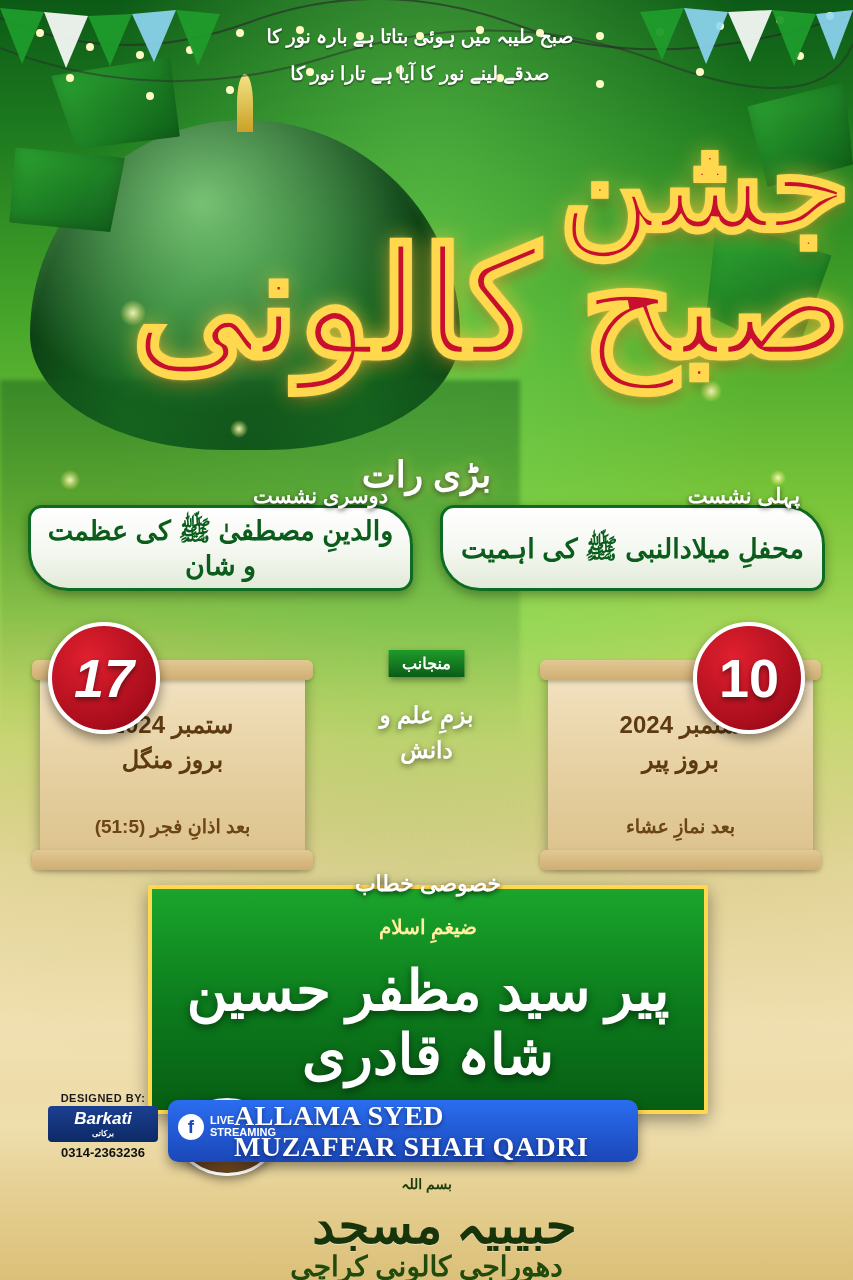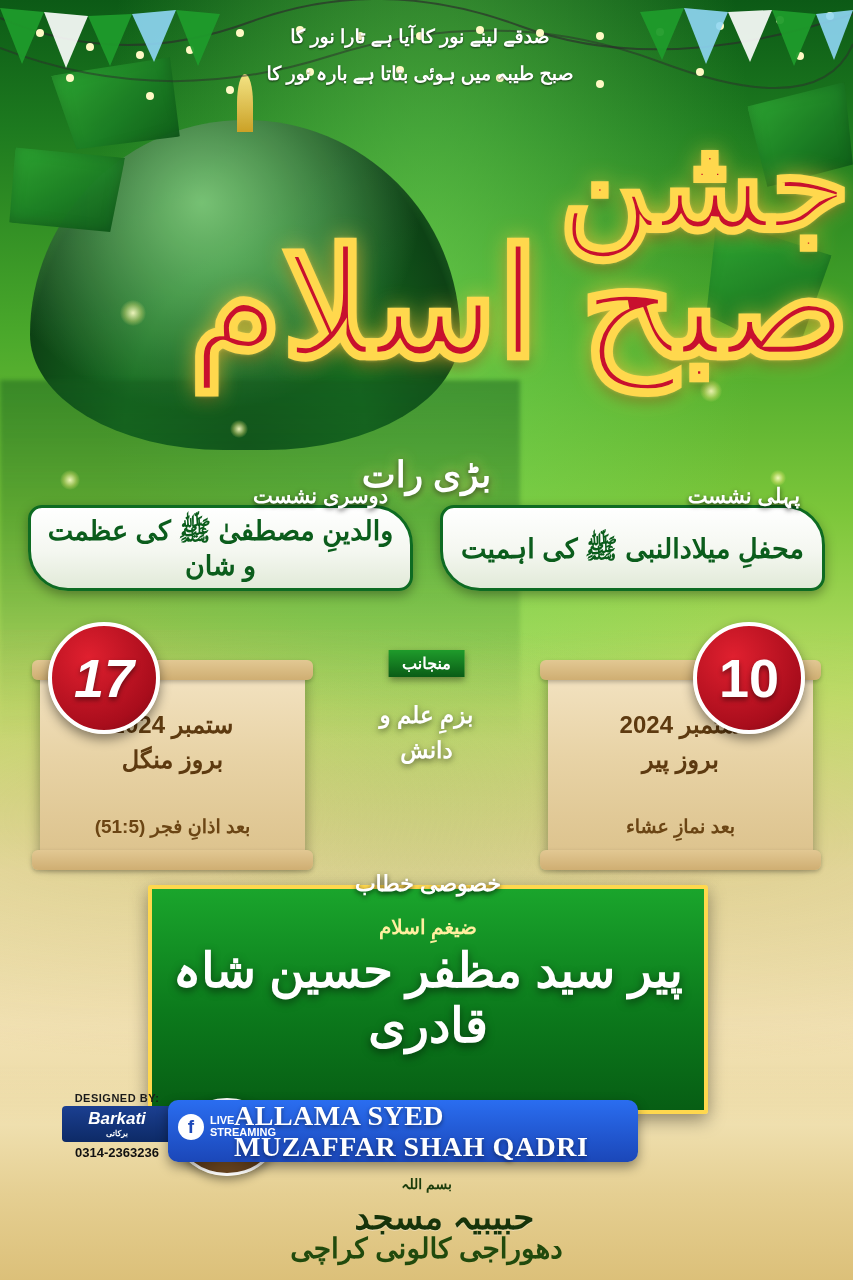--- a/index.html
+++ b/index.html
@@ -319,25 +319,25 @@
     color: #ffffff;
     text-shadow: 0 2px 5px rgba(0,0,0,0.7);
   }
   .speaker-title {
     font-size: 20px;
     font-weight: bold;
     color: #ffef9f;
     margin-top: 18px;
   }
   .speaker-name {
-    font-size: 48px;
+    font-size: 56px;
     font-weight: bold;
     color: #ffffff;
     line-height: 1.15;
-    margin-top: 4px;
+    margin-top: 20px;
     text-shadow: 0 3px 8px rgba(0,0,0,0.5);
   }
 
   
   .live-bar {
     position: absolute;
     top: 1100px;
     left: 168px;
     width: 470px;
     height: 62px;
@@ -399,21 +399,20 @@
     font-family: Liberation Serif, serif;
   }
 
   
   .designer {
     position: absolute;
     left: 48px;
     top: 1092px;
     width: 110px;
     text-align: center;
-    margin-left: 14px;
   }
   .designer .dlabel {
     font-size: 11px;
     font-weight: bold;
     color: #1a1a1a;
     letter-spacing: 0.5px;
   }
   .designer .dlogo {
     margin-top: 2px;
     background: linear-gradient(180deg, #1b3f91, #0d2a66);
@@ -438,21 +437,21 @@
 
   
   .venue {
     position: absolute;
     left: 0;
     top: 1198px;
     width: 853px;
     text-align: center;
   }
   .venue .vmain {
-    font-size: 34px;
+    font-size: 50px;
     font-weight: bold;
     color: #17340a;
     line-height: 1.12;
     text-shadow: 0 1px 0 rgba(255,255,255,0.35);
     padding-left: 36px;
   }
   .venue .vsub {
     font-size: 28px;
     font-weight: bold;
     color: #214a0d;
@@ -528,27 +527,27 @@
       <polygon points="176,10 220,14 198,66" fill="#1f9b2b" opacity="0.95"></polygon>
       <polygon points="640,12 684,8 662,60" fill="#1f9b2b" opacity="0.95"></polygon>
       <polygon points="684,8 728,12 706,64" fill="#8fd6f5" opacity="0.9"></polygon>
       <polygon points="728,12 772,10 750,62" fill="#ffffff" opacity="0.9"></polygon>
       <polygon points="772,10 816,14 794,66" fill="#1f9b2b" opacity="0.95"></polygon>
       <polygon points="816,14 853,10 834,60" fill="#8fd6f5" opacity="0.9"></polygon>
     </g>
   </svg>
 
   <div class="top-couplet rtl">
+    <div>صبح طیبہ میں ہوئی بتاتا ہے بارہ نور کا</div>
     <div>صدقے لینے نور کا آیا ہے تارا نور کا</div>
-    <div>صبح طیبہ میں ہوئی بتاتا ہے بارہ نور کا</div>
   </div>
 
   <div class="main-title rtl">
     <span>جشن</span>
-    <span class="line2">صبح اسلام</span>
+    <span class="line2">صبح کالونی</span>
   </div>
 
   <div class="subtitle-night rtl">بڑی رات</div>
 
   <div class="sessions">
     <div class="session">
       <div class="session-label rtl">پہلی نشست</div>
       <div class="stitle rtl">محفلِ میلادالنبی ﷺ کی اہمیت</div>
     </div>
     <div class="session">

